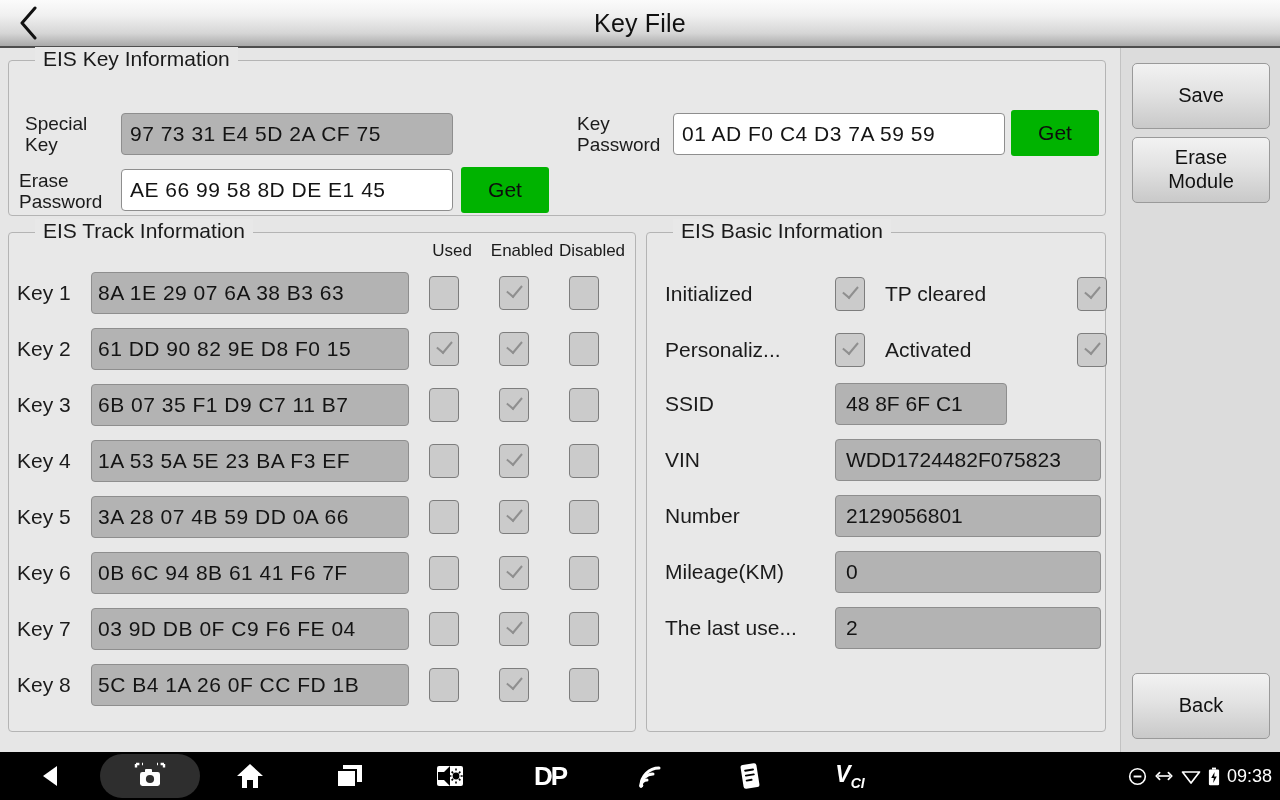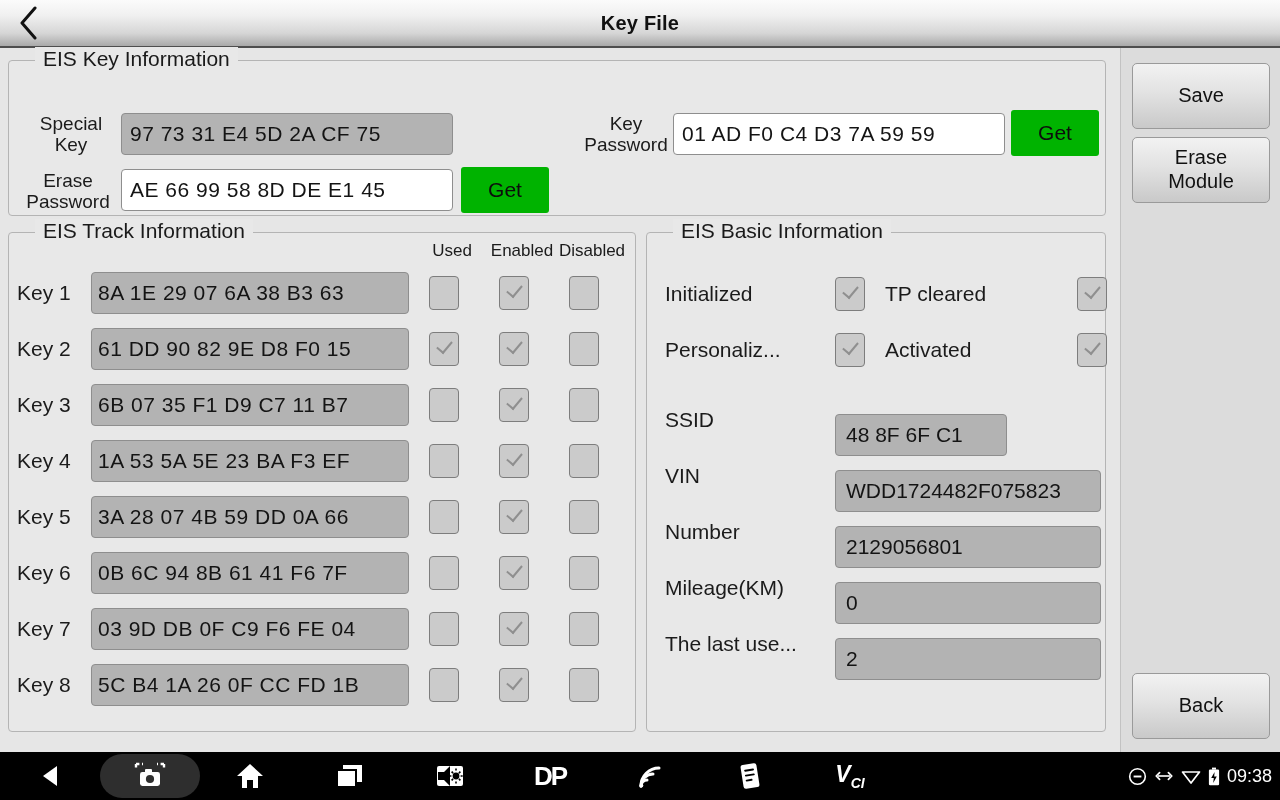--- a/index.html
+++ b/index.html
@@ -19,21 +19,21 @@
     display: flex; align-items: center;
   }
   .back-chevron {
     width: 56px; height: 48px;
     display: flex; align-items: center; justify-content: center;
     cursor: pointer;
   }
   .back-chevron svg { display: block; }
   .title-text {
     position: absolute; left: 0; right: 0; text-align: center;
-    font-size: 20px; font-weight: bold; color: #111;
+    font-size: 25px; font-weight: normal; color: #111;
     letter-spacing: .2px;
   }
 
   
   .body {
     position: absolute; left: 0; top: 48px;
     width: 1280px; height: 704px;
     background: #e6e6e6;
     display: flex;
   }
@@ -64,21 +64,20 @@
     white-space: nowrap;
   }
 
   #grp-key { left: 8px; top: 12px; width: 1098px; height: 156px; }
   #grp-track { left: 8px; top: 184px; width: 628px; height: 500px; }
   #grp-basic { left: 646px; top: 184px; width: 460px; height: 500px; }
 
   
   .lbl {
     font-size: 19px; color: #1b1b1b; line-height: 1.1;
-    text-align: center;
   }
   .field {
     border: 1px solid #8e8e8e;
     border-radius: 4px;
     display: flex; align-items: center;
     font-size: 21px; color: #141414;
     padding: 0 8px;
     letter-spacing: .5px;
     white-space: nowrap; overflow: hidden;
   }
@@ -149,21 +148,21 @@
     border-bottom: 2px solid #8f8f8f;
     transform: rotate(-50deg);
   }
 
   
   .brow { position: absolute; display: flex; align-items: center; }
   .brow .blbl { font-size: 21px; color: #1b1b1b; width: 170px; }
   .bfield {
     background: #b3b3b3; border: 1px solid #8e8e8e; border-radius: 4px;
     height: 42px; display: flex; align-items: center; padding: 0 10px;
-    font-size: 21px; color: #141414; white-space: nowrap; overflow: hidden; margin-top: 31px;
+    font-size: 21px; color: #141414; white-space: nowrap; overflow: hidden;
   }
   #br-init { left: 18px; top: 44px; }
   #br-pers { left: 18px; top: 100px; }
   #br-ssid { left: 18px; top: 150px; }
   #br-vin  { left: 18px; top: 206px; }
   #br-num  { left: 18px; top: 262px; }
   #br-mil  { left: 18px; top: 318px; }
   #br-last { left: 18px; top: 374px; }
   .mid-lbl { font-size: 21px; color: #1b1b1b; width: 192px; margin-left: 20px; }
 

